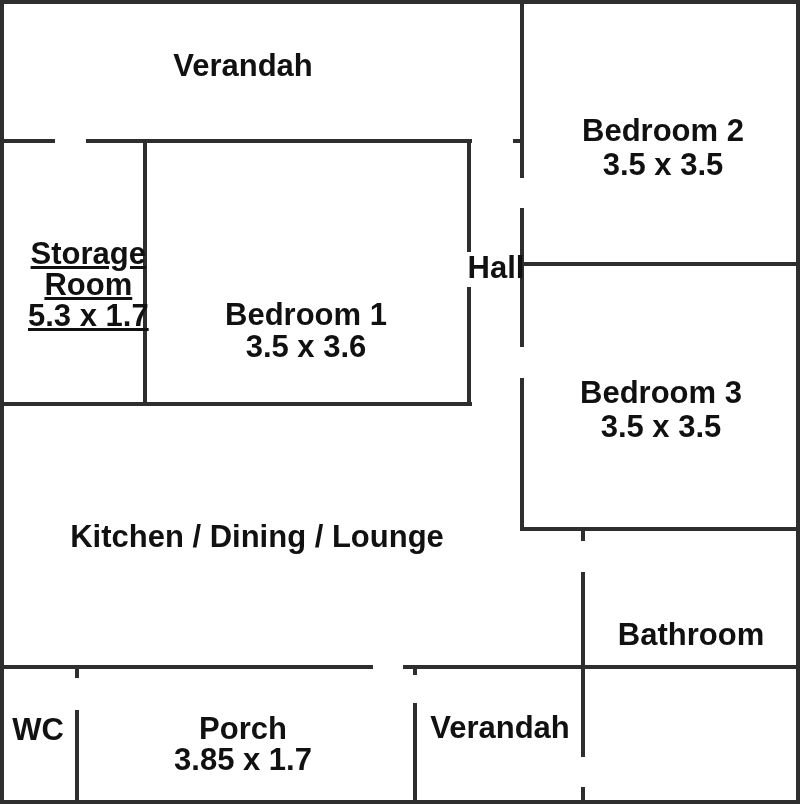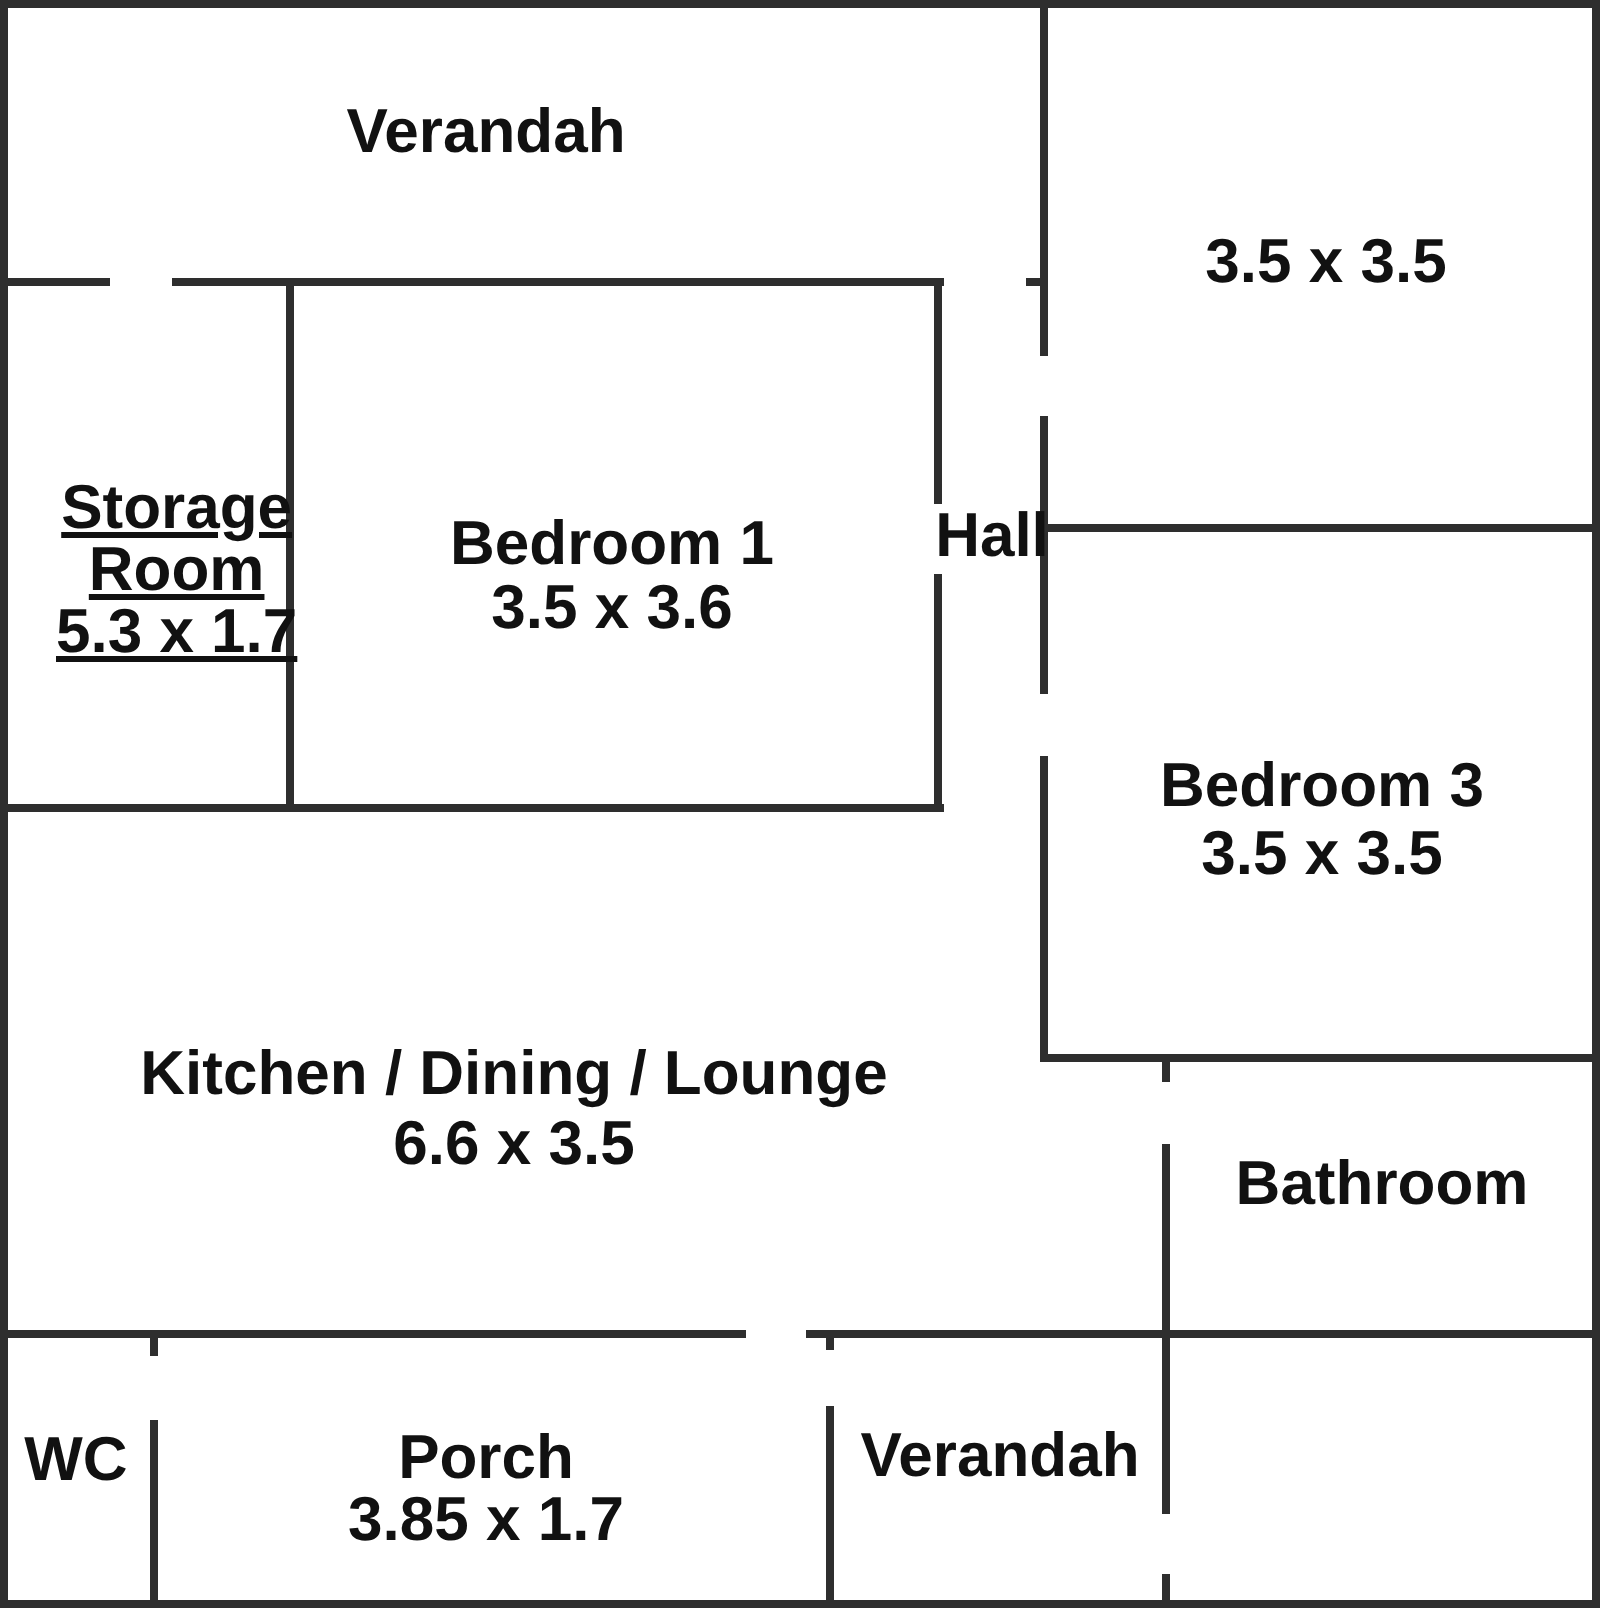--- a/index.html
+++ b/index.html
@@ -33,21 +33,21 @@
     text-align: center;
     transform: translateX(-50%);
     white-space: nowrap;
   }
   .label.left-align {
     transform: none;
     text-align: center;
     text-decoration: underline;
   }
   .lh31 { line-height: 31px; }
-  .lh32 { line-height: 32px; }
+  .lh32 { line-height: 32px; margin-top: 43px; }
   .lh35 { line-height: 35px; }
 </style>
 </head>
 <body>
 
 <div class="plan">
 
   <div class="wall" style="left:0;top:0;width:800px;height:4px"></div>
   <div class="wall" style="left:0;top:800px;width:800px;height:4px"></div>
   <div class="wall" style="left:0;top:0;width:4px;height:804px"></div>
@@ -74,20 +74,21 @@
   <div class="wall" style="left:413px;top:703px;width:4px;height:101px"></div>
   <div class="wall" style="left:581px;top:527px;width:4px;height:14px"></div>
   <div class="wall" style="left:581px;top:572px;width:4px;height:185px"></div>
   <div class="wall" style="left:581px;top:787px;width:4px;height:17px"></div>
 
   <div class="label" style="left:243px;top:49px">
     <div>Verandah</div>
   </div>
 
   <div class="label" style="left:663px;top:114px">
+    <div>Bedroom 2</div>
     <div>3.5 x 3.5</div>
   </div>
 
   <div class="label left-align lh31" style="left:28px;top:238px">
     <div>Storage</div>
     <div>Room</div>
     <div>5.3 x 1.7</div>
   </div>
 
   <div class="label lh32" style="left:306px;top:256px">
@@ -99,21 +100,20 @@
     <div>Hall</div>
   </div>
 
   <div class="label" style="left:661px;top:376px">
     <div>Bedroom 3</div>
     <div>3.5 x 3.5</div>
   </div>
 
   <div class="label lh35" style="left:257px;top:519px">
     <div>Kitchen / Dining / Lounge</div>
-    <div>6.6 x 3.5</div>
   </div>
 
   <div class="label lh32" style="left:691px;top:576px">
     <div>Bathroom</div>
   </div>
 
   <div class="label" style="left:38px;top:713px">
     <div>WC</div>
   </div>
 

